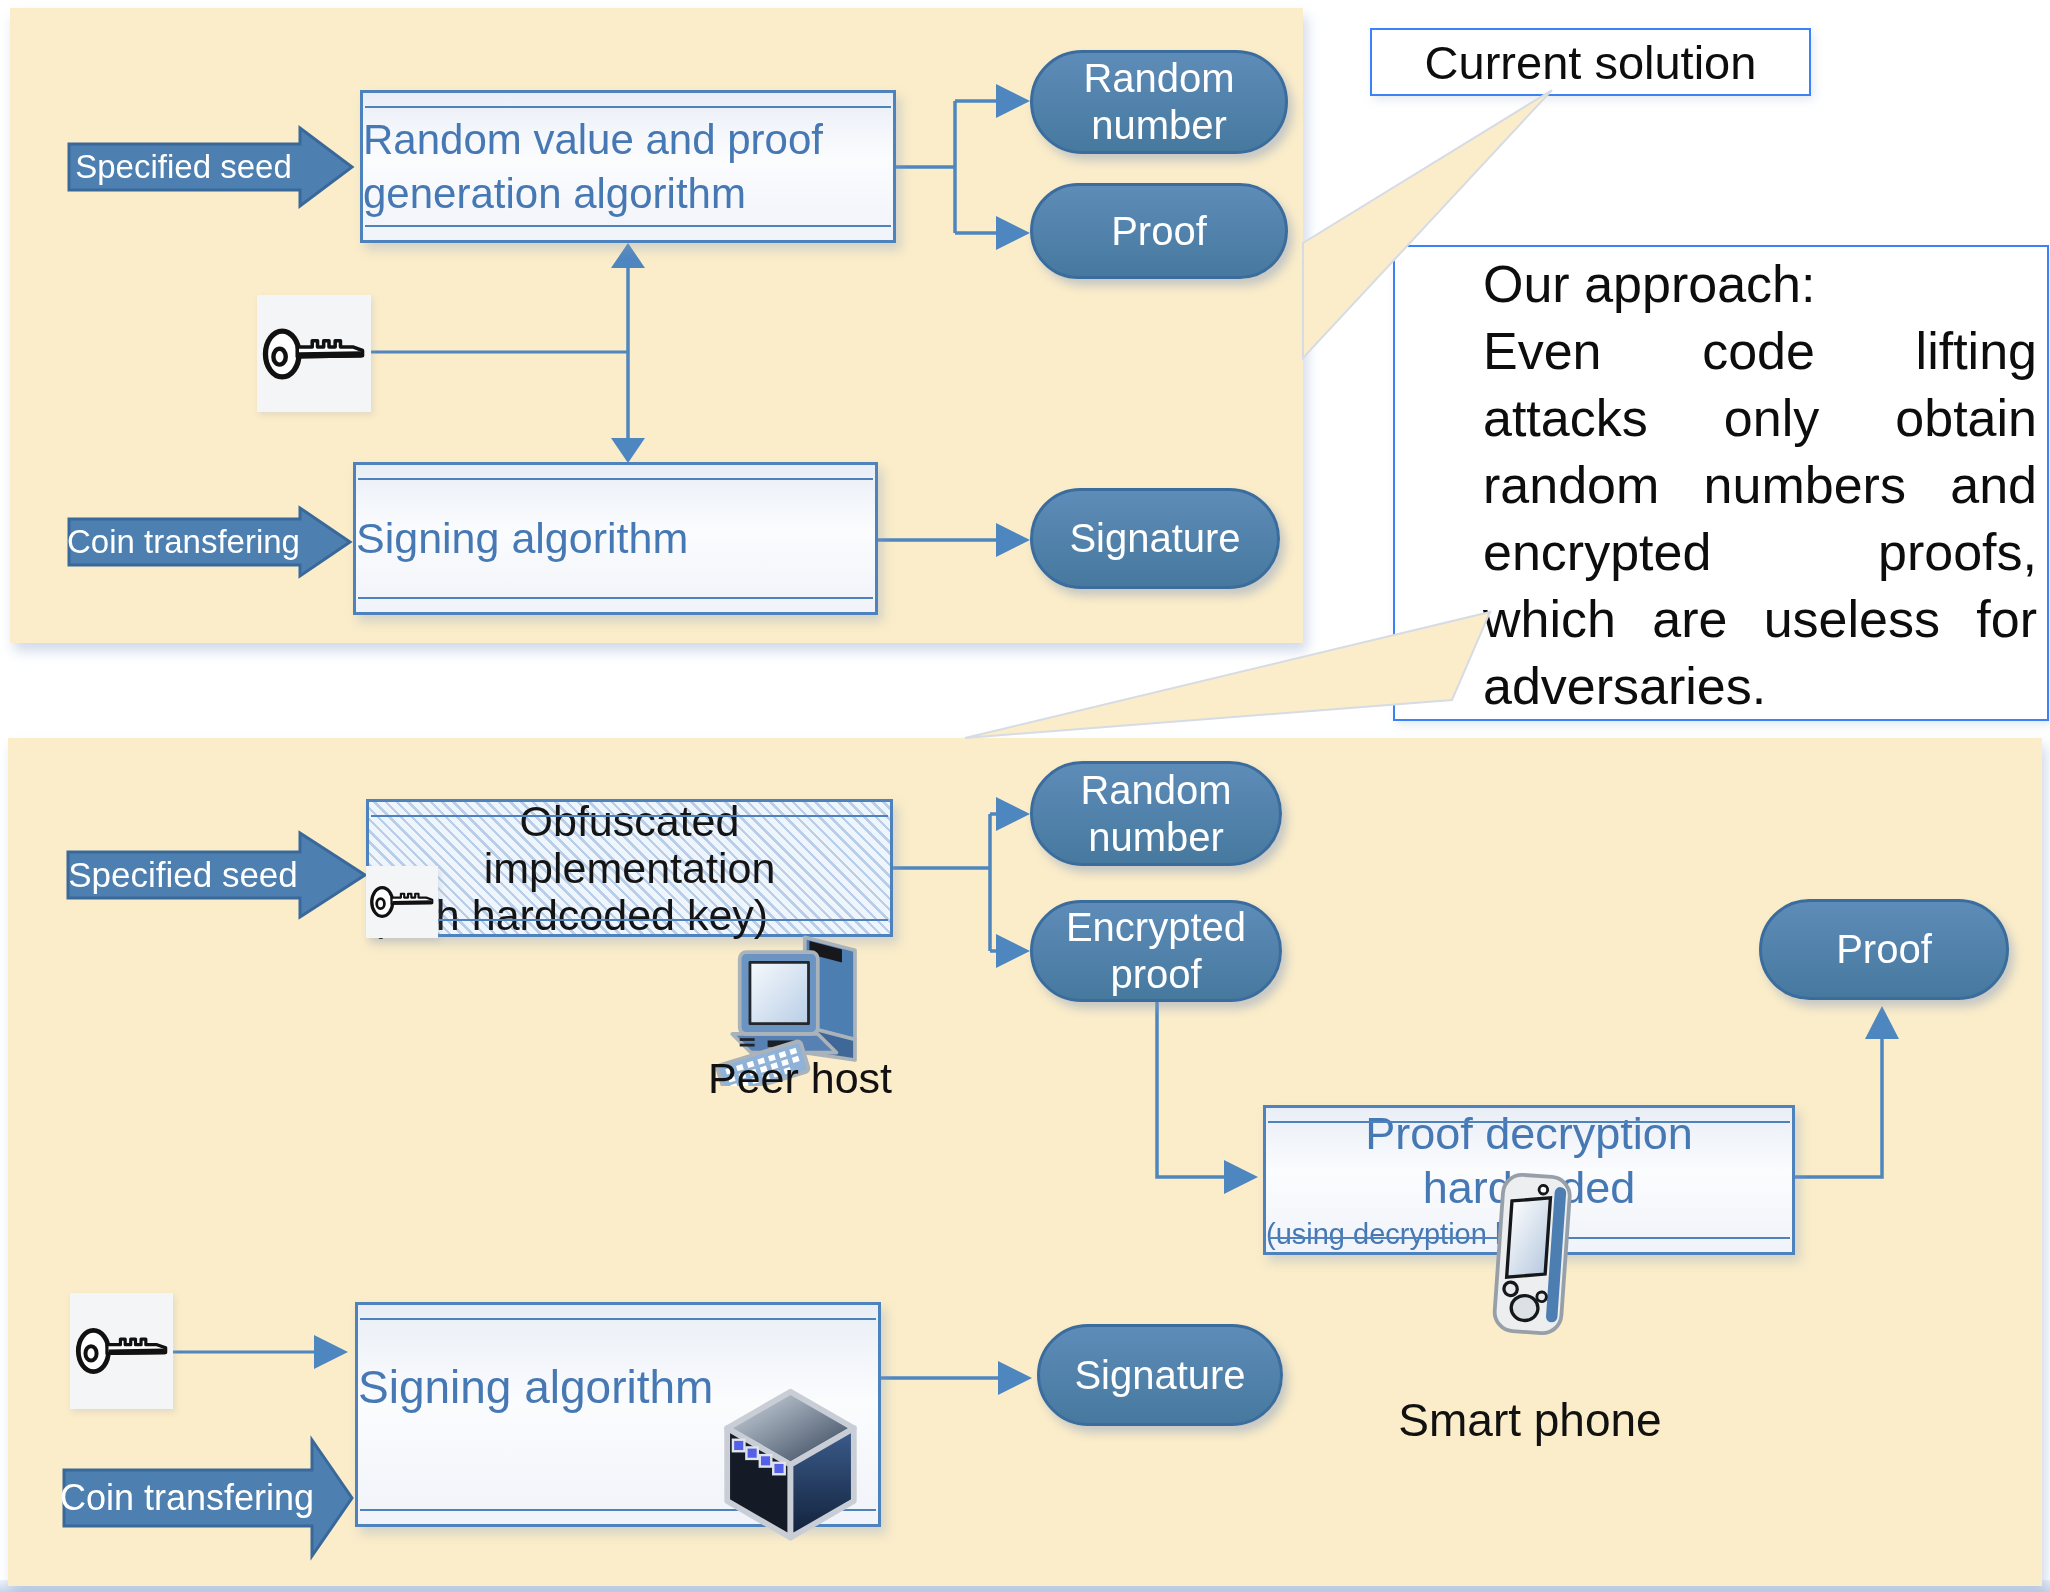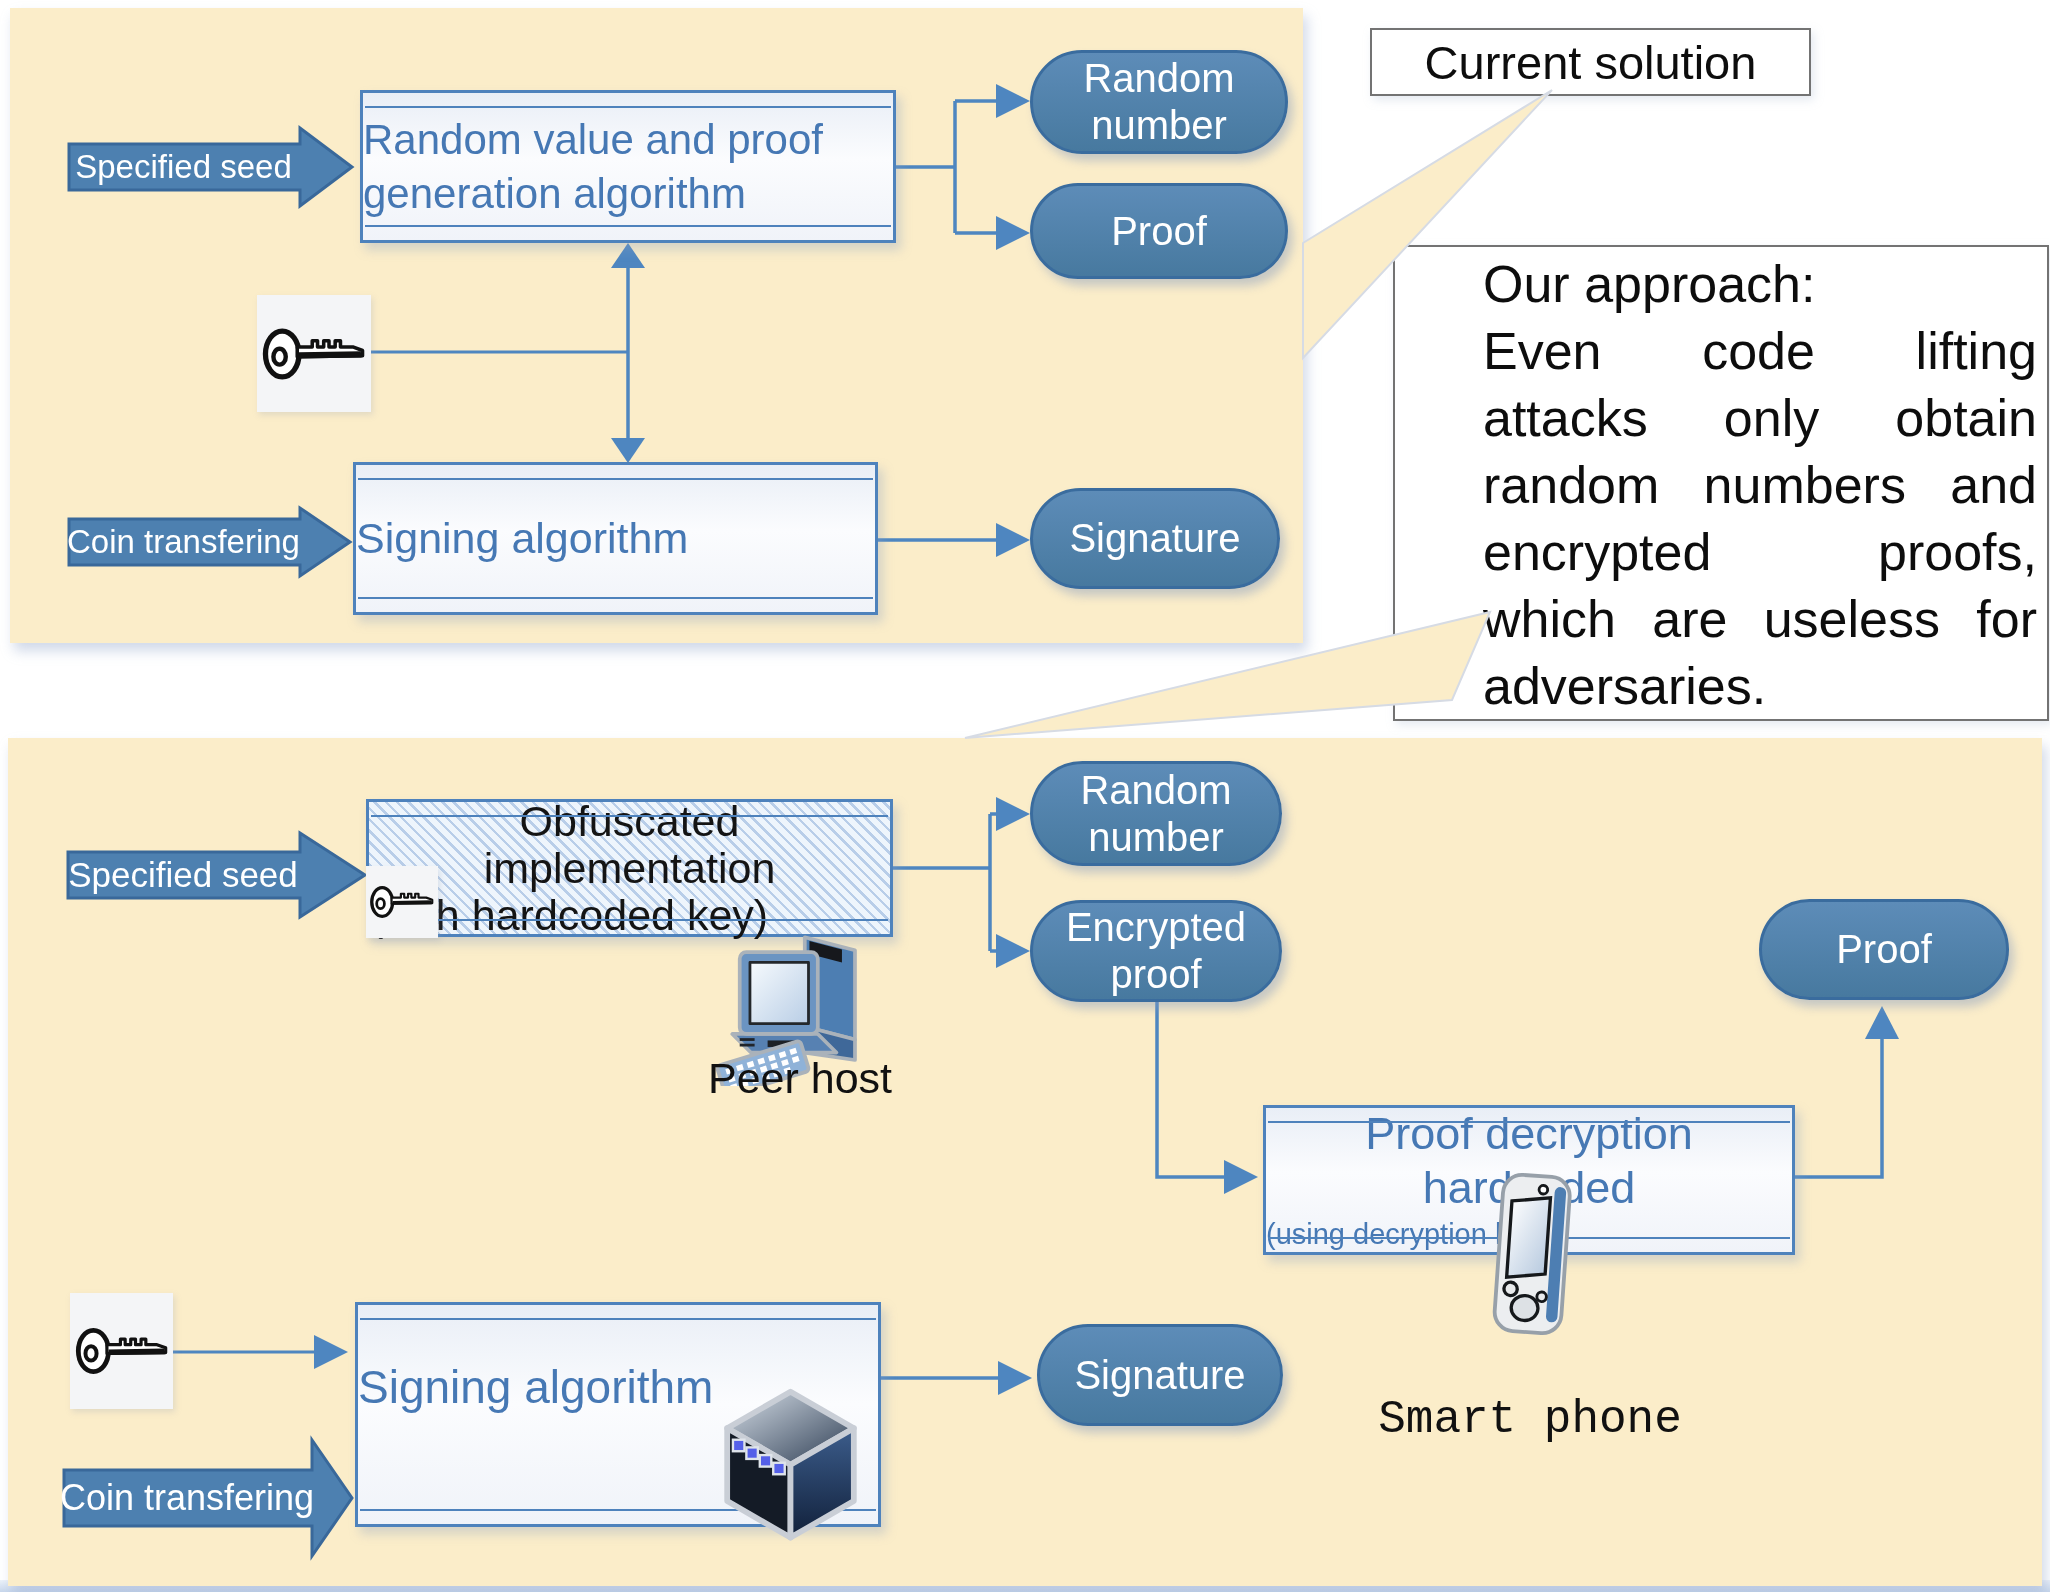--- a/index.html
+++ b/index.html
@@ -5,21 +5,21 @@
   html,body{margin:0;padding:0;background:#fff;}
   .canvas{
     position:relative; width:2050px; height:1592px; overflow:hidden;
     font-family:"Liberation Sans", sans-serif; background:#ffffff;
   }
   .panel{
     position:absolute; background:#fbedc9; z-index:1;
     box-shadow:4px 8px 12px rgba(140,160,200,.40);
   }
   .callout{
-    position:absolute; background:#ffffff; border:2px solid #737373; z-index:2;
+    position:absolute; background:#ffffff; border:2px solid #3b82f6; z-index:2;
     box-shadow:3px 4px 9px rgba(180,195,215,.35); color:#0d0d0d;
   }
   .callout.title{display:flex;align-items:center;justify-content:center;font-size:47px;}
   .approach-text{font-size:52px;line-height:67px;color:#0d0d0d;padding:4px 10px 0 88px;}
   .ap-line{display:block;}
   .ap-line.jl{text-align:justify;text-align-last:justify;}
   #overlay{position:absolute;left:0;top:0;z-index:3;pointer-events:none;}
   .wedge{fill:#fbedc9;stroke:#d6dbe4;stroke-width:2;}
   .conn{stroke:#4e86c0;stroke-width:3.5;fill:none;}
   .thin{stroke-width:3;}
@@ -238,21 +238,21 @@
         <rect x="16" y="4" width="70" height="164" rx="20" fill="#eceef0" stroke="#97a0a9" stroke-width="4"></rect>
         <rect x="70" y="14" width="12" height="142" rx="6" fill="#4d7eb2"></rect>
         <polygon points="26,32 66,26 66,106 26,112" fill="url(#pscr)" stroke="#15181b" stroke-width="3.5"></polygon>
         <circle cx="58" cy="18" r="4.5" fill="#fff" stroke="#15181b" stroke-width="3"></circle>
         <circle cx="31" cy="124" r="7" fill="#e8eaec" stroke="#15181b" stroke-width="3.5"></circle>
         <ellipse cx="47" cy="143" rx="14" ry="13" fill="#dde1e5" stroke="#15181b" stroke-width="3.5"></ellipse>
         <circle cx="64" cy="130" r="5" fill="#e8eaec" stroke="#15181b" stroke-width="3"></circle>
       </g>
     </svg>
   </div>
-  <div class="diagram-label" style="left:1330px;top:1394px;width:400px;height:52px;font-size:46px;font-family:Liberation Mono, monospace;">
+  <div class="diagram-label" style="left:1330px;top:1394px;width:400px;height:52px;font-size:46px;">
     <span>Smart phone</span>
   </div>
 
   <div class="keybox" style="left:70px;top:1293px;width:103px;height:116px;">
     <svg width="96" height="54" viewBox="0 0 120 68">
       <ellipse cx="24" cy="34" rx="19" ry="26" fill="#fff" stroke="#111" stroke-width="6"></ellipse>
       <ellipse cx="21" cy="37" rx="7" ry="9" fill="#fff" stroke="#111" stroke-width="5"></ellipse>
       <path d="M41,26 H58 V19 H64 V26 H71 V19 H77 V26 H84 V19 H90 V26 H104 L115,30 L115,36 L41,37 Z" fill="#fff" stroke="#111" stroke-width="4" stroke-linejoin="round"></path>
       <polygon points="43,32 113,31 114,38 43,39" fill="#111"></polygon>
     </svg>

